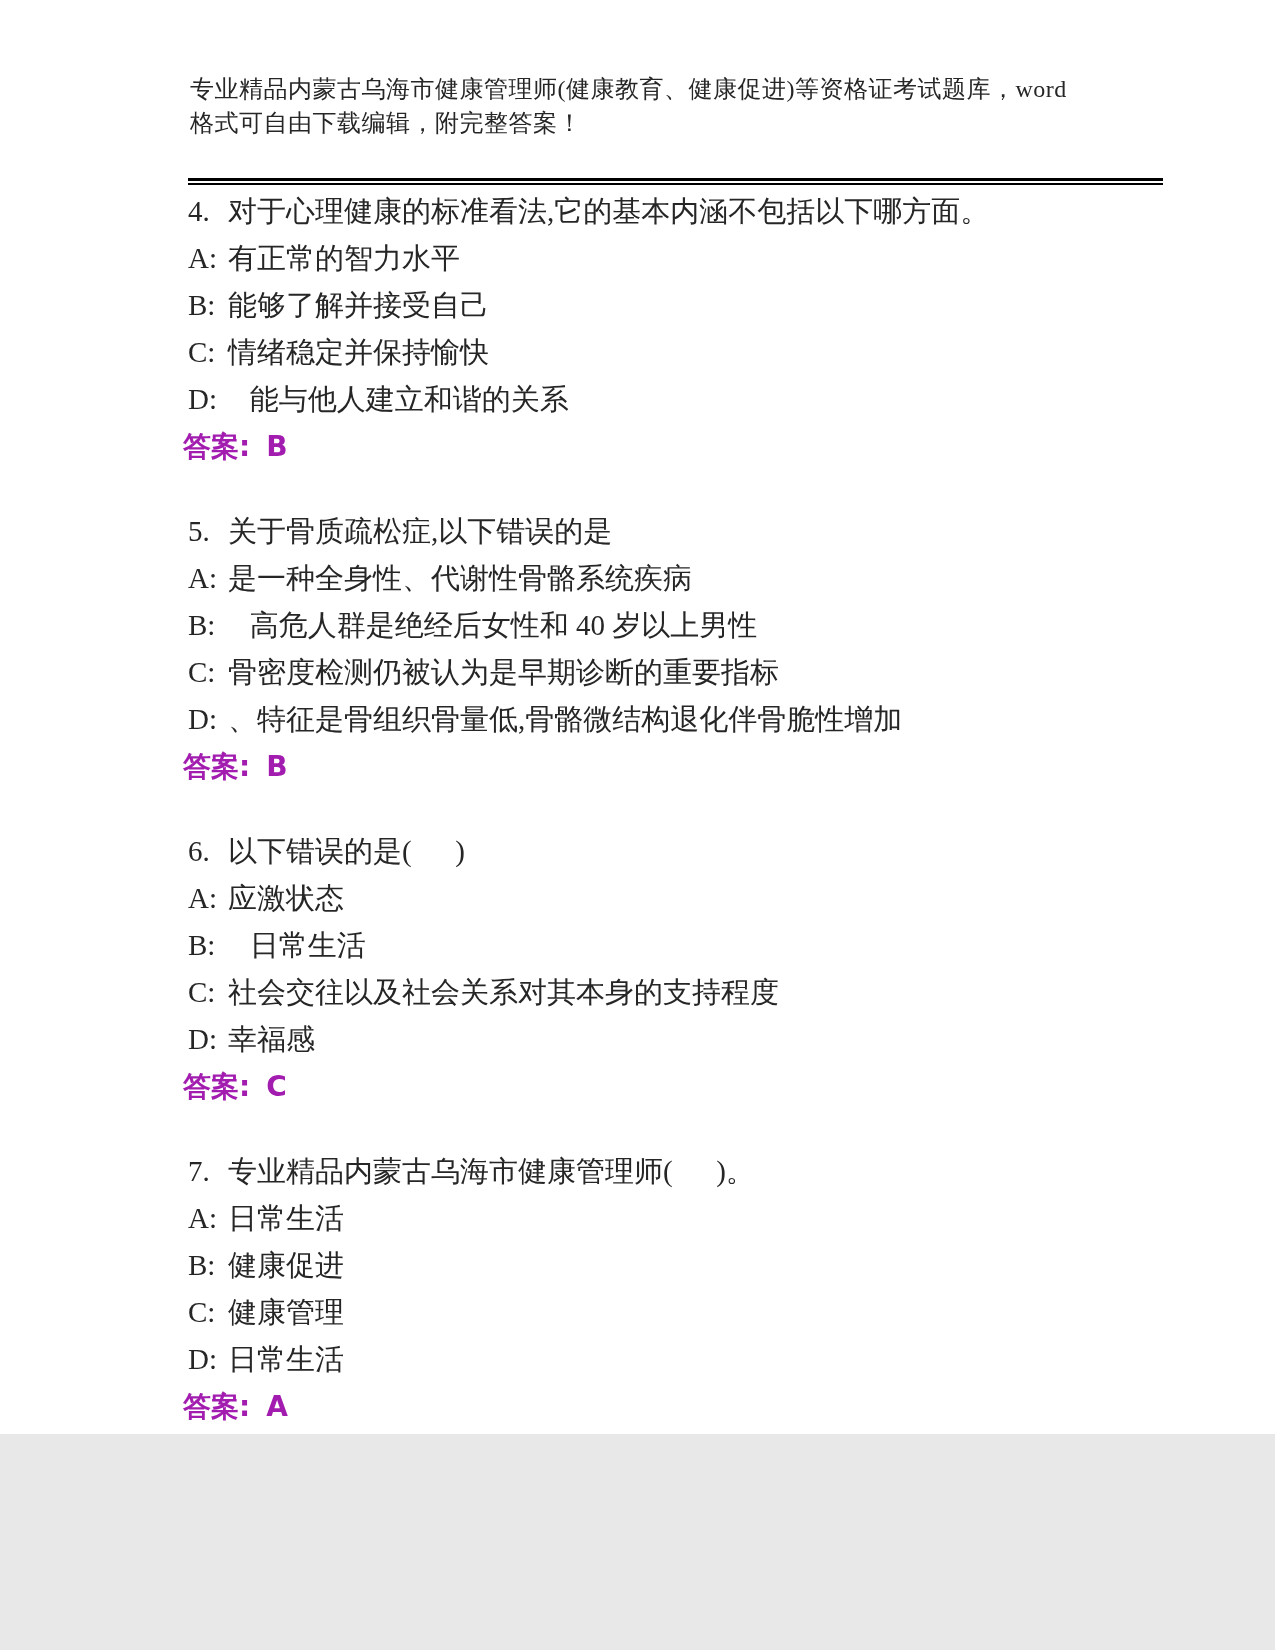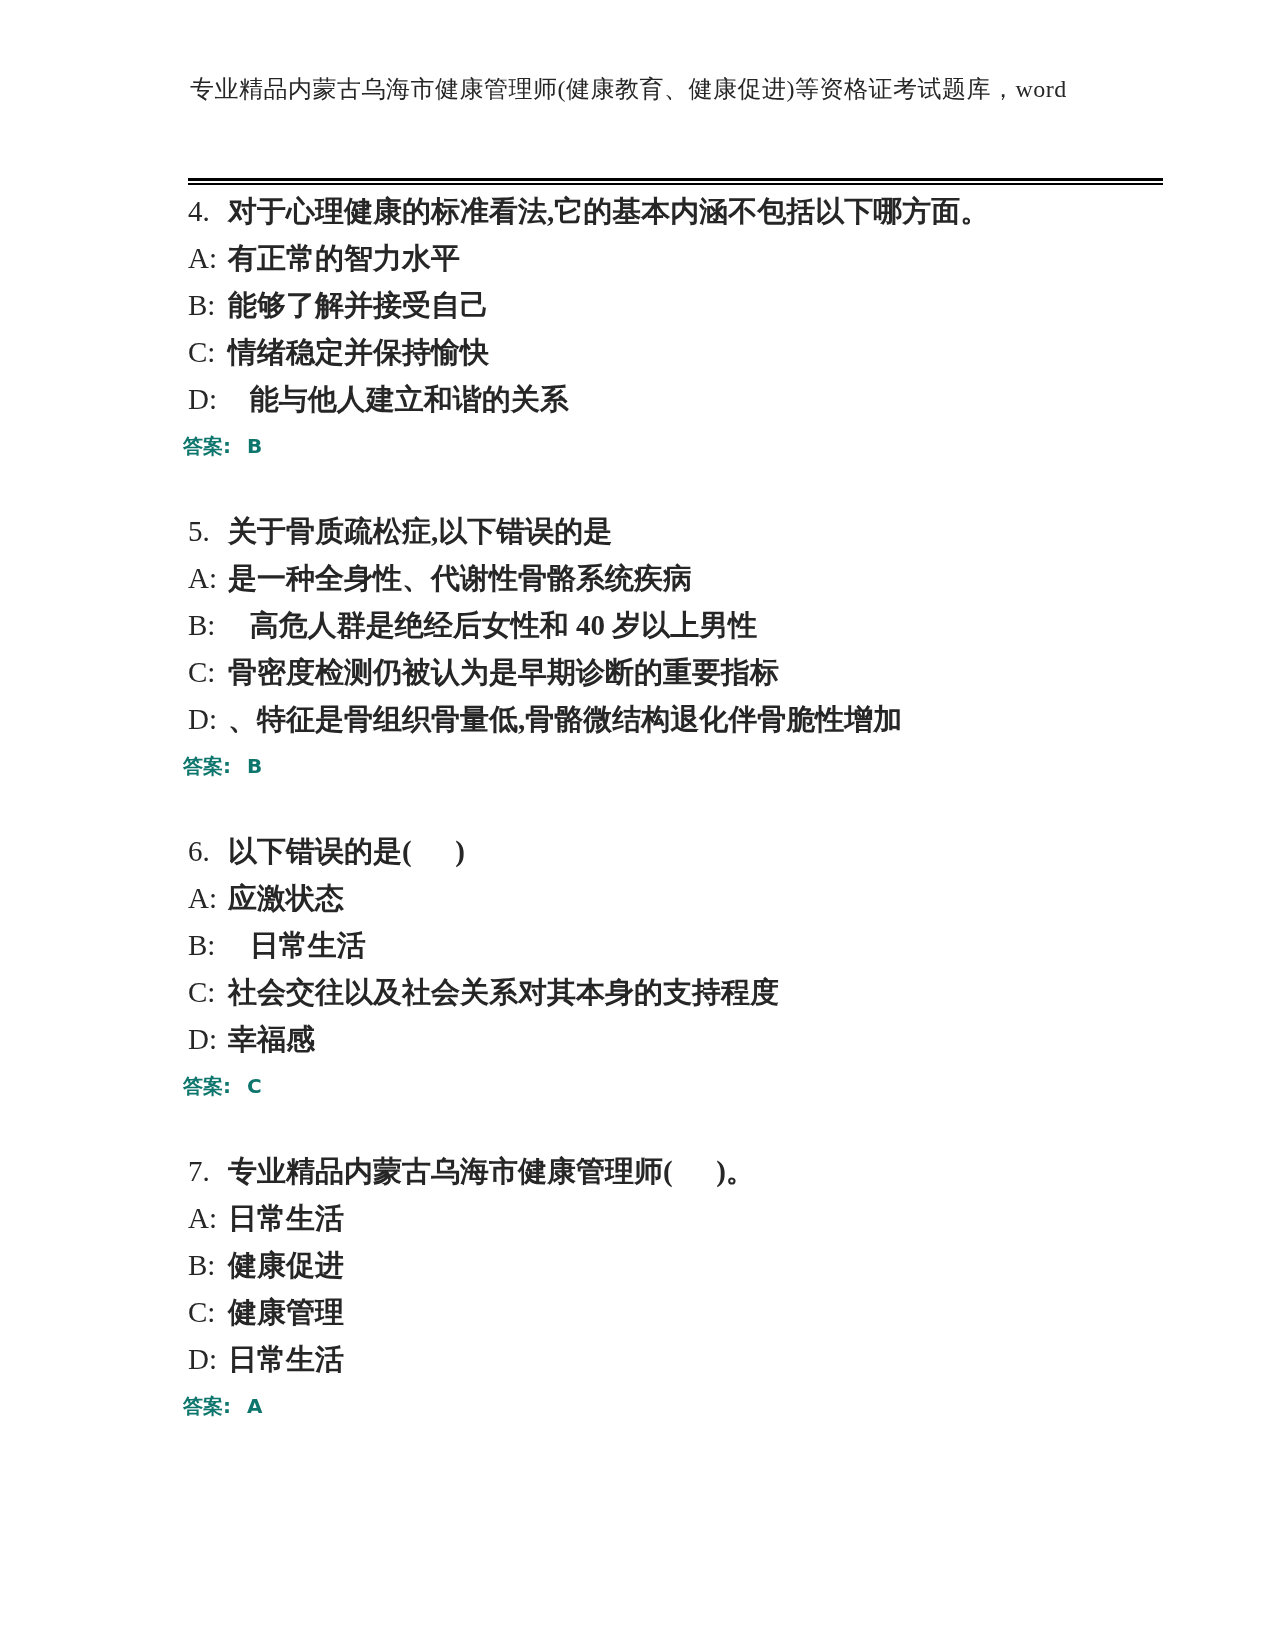--- a/index.html
+++ b/index.html
@@ -3,21 +3,21 @@
 <meta charset="utf-8">
 <style>
   html, body {
     margin: 0;
     padding: 0;
     background: #e8e8e8;
   }
   .page {
     position: relative;
     width: 1275px;
-    height: 1650px;
+    height: 1434px;
     background: #ffffff;
     font-family: "Liberation Serif", "DejaVu Serif", serif;
     color: #262626;
     overflow: hidden;
   }
   .doc-header {
     position: absolute;
     left: 190px;
     top: 72px;
     width: 930px;
@@ -49,41 +49,41 @@
     display: flex;
     align-items: baseline;
   }
   .cell-label {
     flex: 0 0 40px;
     white-space: pre;
   }
   .row-text {
     white-space: pre-wrap;
     flex: 1 1 auto;
-    font-weight: bold;
   }
   .answer-row {
     font-family: "DejaVu Sans", "Liberation Sans", sans-serif;
     font-weight: 700;
-    font-size: 20px;
-    color: #0f766e;
+    font-size: 28px;
+    color: #a21caf;
     margin-left: -5px;
     text-align: right;
   }
   .answer-value {
     margin-left: 16px;
   }
 </style>
 </head>
 <body>
 
 <div class="page">
 
   <div class="doc-header">
     <div>专业精品内蒙古乌海市健康管理师(健康教育、健康促进)等资格证考试题库，word</div>
+    <div>格式可自由下载编辑，附完整答案！</div>
   </div>
 
   <div class="header-rule"></div>
 
   <div class="content">
 
     <div class="qblock">
       <div class="row">
         <span class="cell-label">4.</span>
         <span class="row-text">对于心理健康的标准看法,它的基本内涵不包括以下哪方面。</span>

